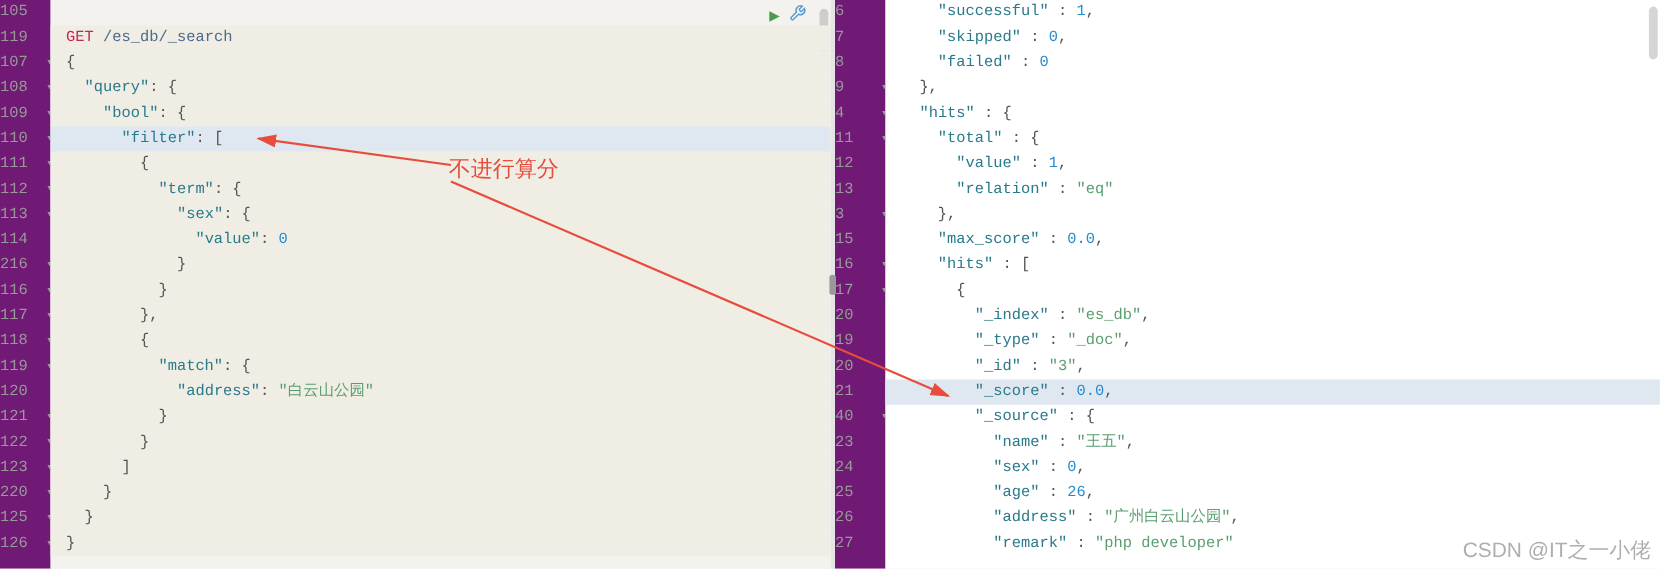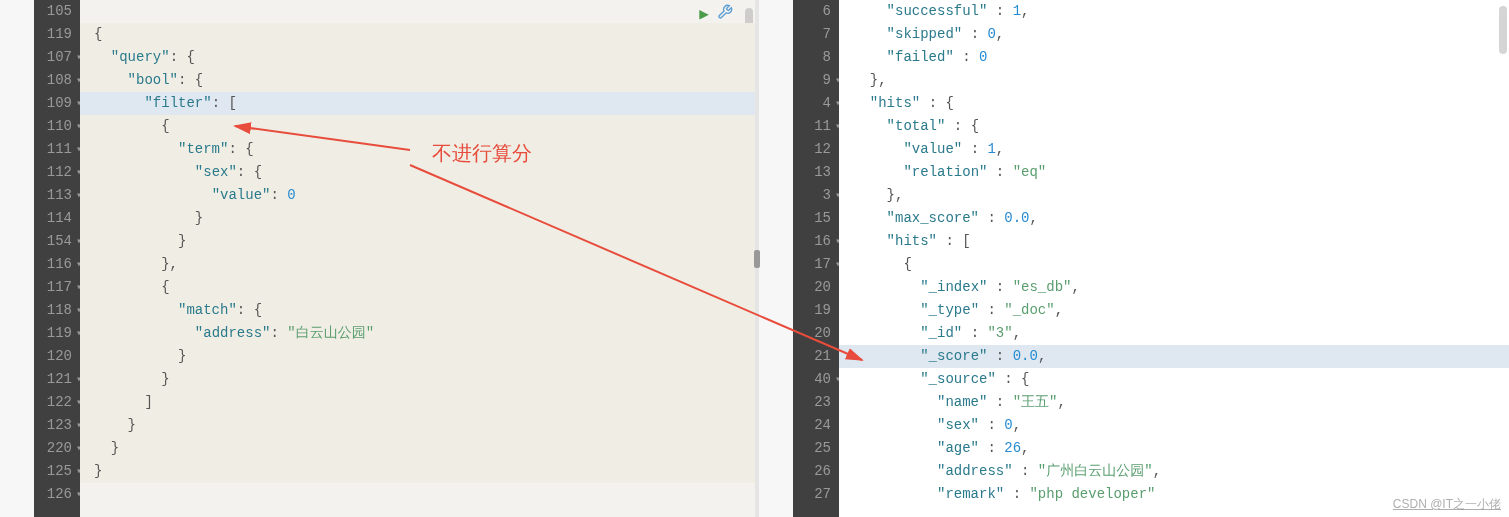--- a/index.html
+++ b/index.html
@@ -29,28 +29,26 @@
       position: absolute;
       top: 50%;
       left: 50%;
       transform: translate(-50%, -50%);
       width: 6px;
       height: 18px;
       background: #999;
       border-radius: 2px;
     }
     .gutter {
-      background: #404040;
+      background: #701a75;
       color: #999;
-      text-align: right;
       padding-right: 8px;
       user-select: none;
       min-width: 46px;
       line-height: 23px;
-      margin-left: 34px;
     }
     .gutter-line { height: 23px; position: relative; }
     .gutter-line.has-fold::after {
       content: "▾";
       position: absolute;
       right: -10px;
       color: #999;
       font-size: 10px;
     }
     .code-area {
@@ -111,42 +109,41 @@
       top: 0;
       left: 0;
       pointer-events: none;
       z-index: 19;
     }
     .watermark {
       position: absolute;
       right: 8px;
       bottom: 4px;
       color: rgba(120,120,120,0.6);
-      font-size: 12px;
+      font-size: 19px;
       font-family: Arial, sans-serif;
       z-index: 30;
-      text-decoration: underline;
     }
   </style>
 </head>
 <body>
 
 <div class="panel panel-left">
   <div class="gutter" id="left-gutter">
       <div class="gutter-line">105</div>
       <div class="gutter-line">119</div>
       <div class="gutter-line has-fold">107</div>
       <div class="gutter-line has-fold">108</div>
       <div class="gutter-line has-fold">109</div>
       <div class="gutter-line has-fold">110</div>
       <div class="gutter-line has-fold">111</div>
       <div class="gutter-line has-fold">112</div>
       <div class="gutter-line has-fold">113</div>
       <div class="gutter-line">114</div>
-      <div class="gutter-line has-fold">154</div>
+      <div class="gutter-line has-fold">216</div>
       <div class="gutter-line has-fold">116</div>
       <div class="gutter-line has-fold">117</div>
       <div class="gutter-line has-fold">118</div>
       <div class="gutter-line has-fold">119</div>
       <div class="gutter-line">120</div>
       <div class="gutter-line has-fold">121</div>
       <div class="gutter-line has-fold">122</div>
       <div class="gutter-line has-fold">123</div>
       <div class="gutter-line has-fold">220</div>
       <div class="gutter-line has-fold">125</div>
@@ -156,20 +153,21 @@
     <div class="action-icons">
       <span class="play-icon">▶</span>
       <span class="wrench-icon">
         <svg width="16" height="16" viewBox="0 0 24 24" fill="none" stroke="#5a9cd4" stroke-width="2">
             <path d="M14.7 6.3a1 1 0 000 1.4l1.6 1.6a1 1 0 001.4 0l3.77-3.77a6 6 0 01-7.94 7.94l-6.91 6.91a2.12 2.12 0 01-3-3l6.91-6.91a6 6 0 017.94-7.94l-3.76 3.76z"></path>
           </svg>
       </span>
     </div>
     <div class="scrollbar-v" style="top:8px"></div>
   <div class="code-line "></div>
+      <div class="code-line hl-yellow"><span class="s-method">GET</span><span> </span><span class="s-path">/es_db/_search</span></div>
       <div class="code-line hl-yellow"><span class="s-bracket">{</span></div>
       <div class="code-line hl-yellow"><span>  </span><span class="s-key">"query"</span><span class="s-punc">: {</span></div>
       <div class="code-line hl-yellow"><span>    </span><span class="s-key">"bool"</span><span class="s-punc">: {</span></div>
       <div class="code-line hl-blue"><span>      </span><span class="s-key">"filter"</span><span class="s-punc">: [</span></div>
       <div class="code-line hl-yellow"><span class="s-bracket">        {</span></div>
       <div class="code-line hl-yellow"><span>          </span><span class="s-key">"term"</span><span class="s-punc">: {</span></div>
       <div class="code-line hl-yellow"><span>            </span><span class="s-key">"sex"</span><span class="s-punc">: {</span></div>
       <div class="code-line hl-yellow"><span>              </span><span class="s-key">"value"</span><span class="s-punc">: </span><span class="s-num">0</span></div>
       <div class="code-line hl-yellow"><span class="s-bracket">            }</span></div>
       <div class="code-line hl-yellow"><span class="s-bracket">          }</span></div>
@@ -245,15 +243,15 @@
 <svg class="arrow-svg" width="1509" height="517">
   <defs>
     <marker id="ah" markerWidth="10" markerHeight="10" refX="8" refY="3" orient="auto">
       <path d="M0,0 L0,6 L9,3 z" fill="#e74c3c"></path>
     </marker>
   </defs>
   <line x1="410" y1="150" x2="235" y2="126" stroke="#e74c3c" stroke-width="2" marker-end="url(#ah)"></line>
   <line x1="410" y1="165" x2="862" y2="360" stroke="#e74c3c" stroke-width="2" marker-end="url(#ah)"></line>
 </svg>
 
-<div class="annotation" style="left:432px; top:140px;">不进行算分</div>
+<div class="annotation" style="left:408px; top:140px;">不进行算分</div>
 
 <div class="watermark">CSDN @IT之一小佬</div>
 
 </body></html>

